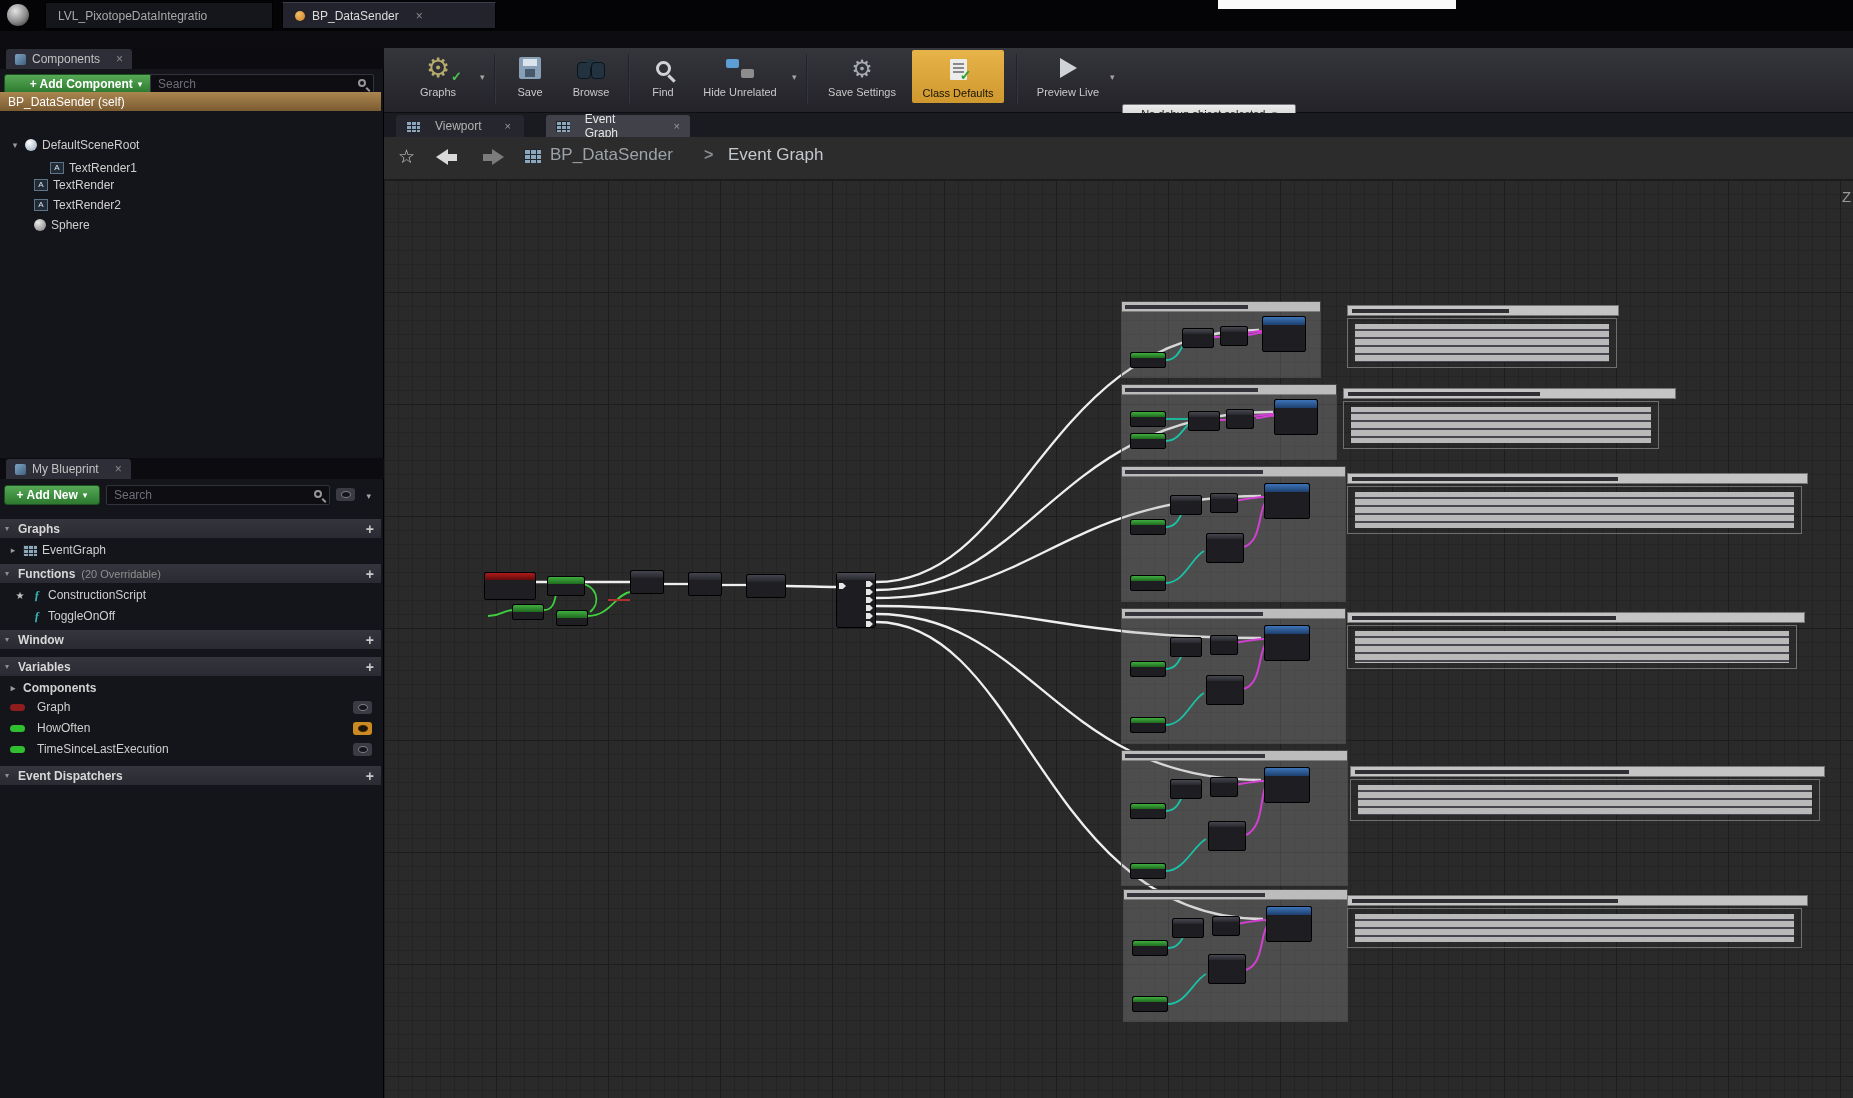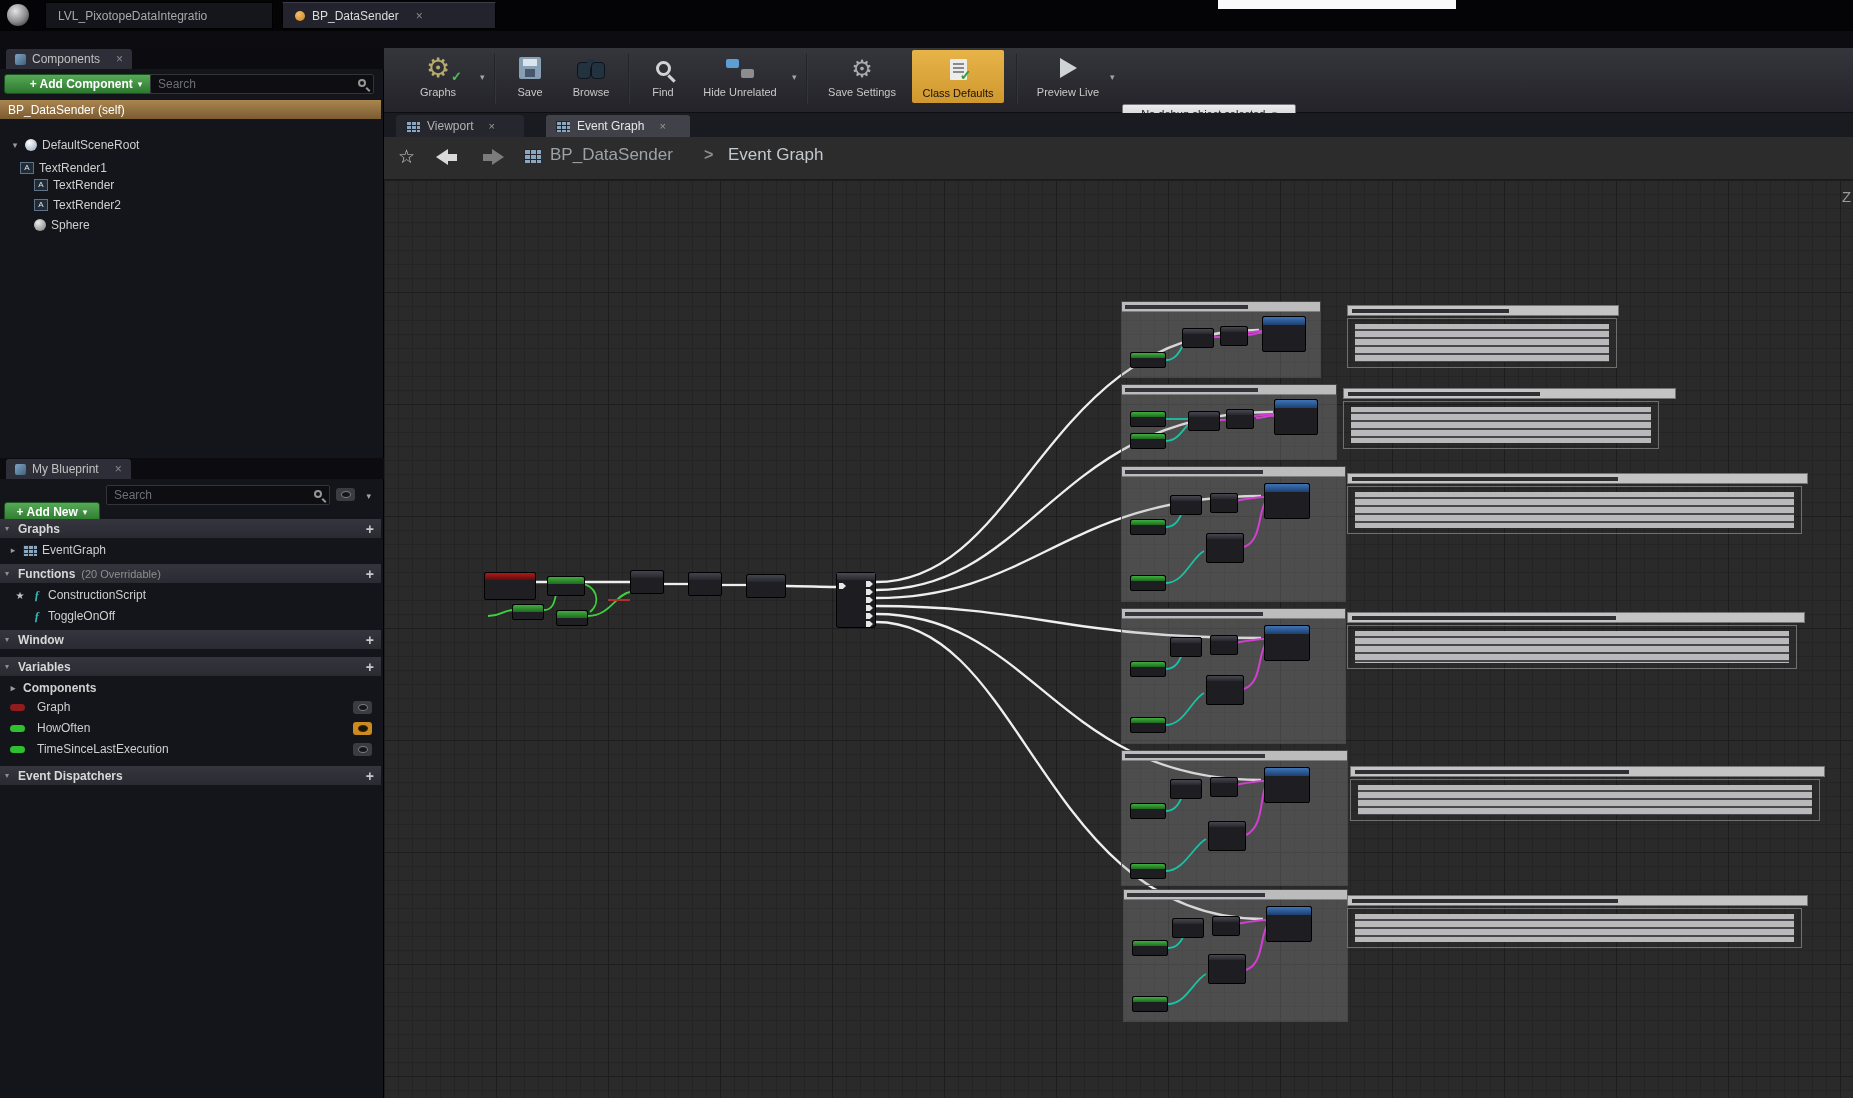--- a/index.html
+++ b/index.html
@@ -97,21 +97,21 @@
   .play{width:0;height:0;border-left:17px solid #cfd3d6;border-top:10px solid transparent;border-bottom:10px solid transparent}
   .ddl{position:absolute;left:1122px;top:56px;width:174px;height:20px;background:linear-gradient(#ececec,#c6c6c6);
        border:1px solid #76767c;border-radius:2px;font-size:11px;color:#17171a;display:flex;align-items:center;
        justify-content:center;gap:7px}
   .ddl .dcaret{font-size:9px;color:#222}
   .dfl{position:absolute;left:1122px;top:82px;width:174px;text-align:center;font-size:11px;color:#b3b3b3}
 
   
   .graphtabs{position:absolute;left:384px;top:113px;width:1469px;height:24px;background:#1a1a21}
   .gtab{position:absolute;top:2px;height:22px;border-radius:3px 3px 0 0;display:flex;align-items:center;
-        gap:7px;padding:0 10px;font-size:12px}
+        gap:15px;padding:0 10px;font-size:12px}
   .gtab.inactive{background:#26262e;color:#b2b2b2}
   .gtab.active{background:#41414a;color:#e6e6e6}
   .gclose{color:#9a9a9a;font-size:11px;margin-left:8px}
   .crumbbar{position:absolute;left:384px;top:137px;width:1469px;height:43px;background:#2c2c2c;
             border-bottom:1px solid #1a1a1a}
   .crumb-star{position:absolute;left:14px;top:8px;font-size:19px;color:#d2d2d2}
   .navarr{position:absolute;top:12px;width:26px;height:17px}
   .navarr::before{content:"";position:absolute;left:0;top:0;width:0;height:0;
        border-top:8px solid transparent;border-bottom:8px solid transparent;border-right:12px solid #d9d9d9}
   .navarr::after{content:"";position:absolute;left:11px;top:5px;width:10px;height:7px;background:#d9d9d9}
@@ -195,30 +195,30 @@
       <span>Components</span>
       <span class="tab-close">×</span>
     </div>
     <div class="gbtn" style="left:4px;top:26px;width:164px">
       <span>+ Add Component</span>
       <span class="caret">▾</span>
     </div>
     <input class="search" style="left: 150px; top: 26px; width: 224px;" placeholder="Search">
     <span class="mag" style="left:358px;top:31px"></span>
 
-    <div class="sel-row" style="top:52px">
+    <div class="sel-row" style="top:44px">
       <span>BP_DataSender (self)</span>
     </div>
 
     <div class="trow" style="top:88px;padding-left:10px">
       <span class="expander">▾</span>
       <span class="ico-root"></span>
       <span>DefaultSceneRoot</span>
     </div>
-    <div class="trow" style="top:111px;padding-left:20px">
+    <div class="trow" style="top:111px;padding-left:50px">
       <span class="ico-text"></span>
       <span>TextRender1</span>
     </div>
     <div class="trow" style="top:128px;padding-left:34px">
       <span class="ico-text"></span>
       <span>TextRender</span>
     </div>
     <div class="trow" style="top:148px;padding-left:34px">
       <span class="ico-text"></span>
       <span>TextRender2</span>
@@ -227,21 +227,21 @@
       <span class="ico-sphere"></span>
       <span>Sphere</span>
     </div>
 
     <div class="tabstrip" style="top:410px"></div>
     <div class="panel-tab" style="left:6px;top:411px">
       <span class="ptab-ico"></span>
       <span>My Blueprint</span>
       <span class="tab-close">×</span>
     </div>
-    <div class="gbtn" style="left:4px;top:454px;width:96px">
+    <div class="gbtn" style="left:4px;top:437px;width:96px">
       <span>+ Add New</span>
       <span class="caret">▾</span>
     </div>
     <input class="search" style="left: 106px; top: 437px; width: 224px;" placeholder="Search">
     <span class="mag" style="left:314px;top:442px"></span>
     <span class="eye" style="top:440px;right:28px;left:auto;position:absolute"></span>
     <span style="position:absolute;right:12px;top:443px;color:#a5a5a5;font-size:9px">▾</span>
 
     <div class="sect" style="top:471px">
       <span class="tri">▾</span>

